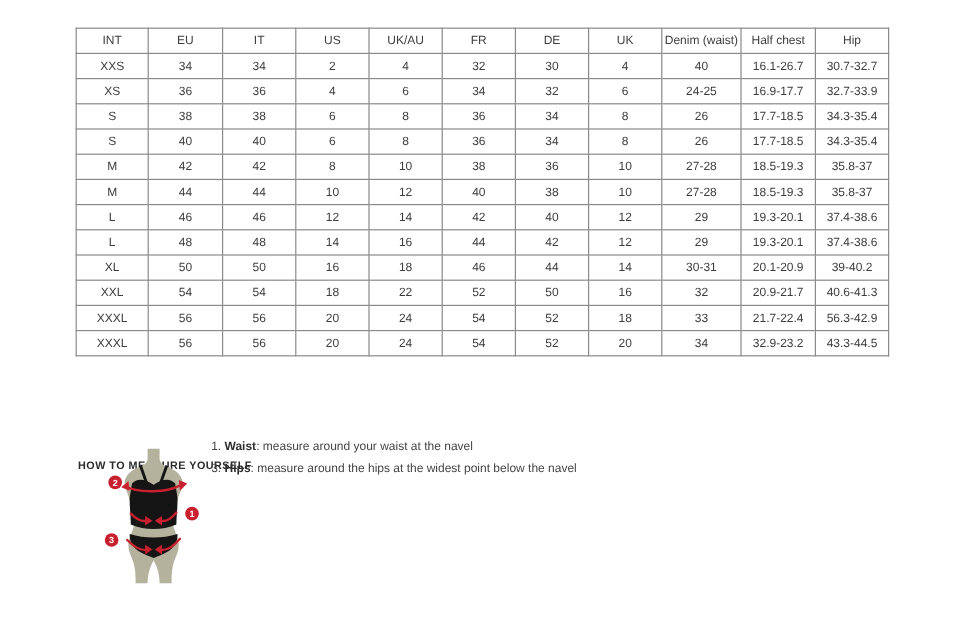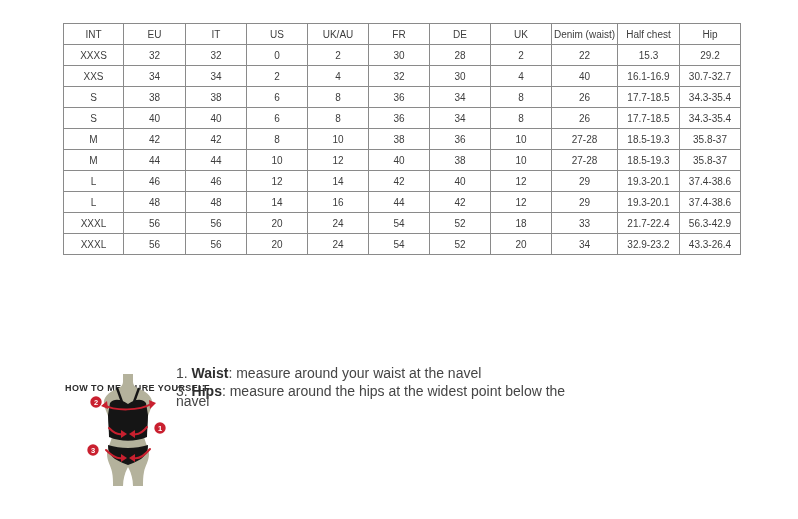--- a/index.html
+++ b/index.html
@@ -38,21 +38,21 @@
   }
   .figure-wrap {
     position:absolute; left:78px; top:371px;
     width:100px; height:121px;
   }
   .steps {
     position:absolute; left:176px; top:368px;
     width:420px;
   }
   .step {
-    font-size:14px;
+    font-size:10px;
     color:#454545;
     margin-bottom:7.5px;
     line-height:10px;
   }
   .step .step-term { font-weight:bold; color:#2e2e2e; }
 </style>
 </head>
 <body>
 
 <div class="table-wrap">
@@ -80,44 +80,44 @@
           <th>FR</th>
           <th>DE</th>
           <th>UK</th>
           <th>Denim (waist)</th>
           <th>Half chest</th>
           <th>Hip</th>
         </tr>
     </thead>
     <tbody id="size-body">
         <tr>
-          <td>XXXS</td>
-          <td>32</td>
-          <td>32</td>
-          <td>0</td>
-          <td>2</td>
-          <td>30</td>
-          <td>28</td>
-          <td>2</td>
-          <td>22</td>
-          <td>15.3</td>
-          <td>29.2</td>
-        </tr>
-        <tr>
           <td>XXS</td>
           <td>34</td>
           <td>34</td>
           <td>2</td>
           <td>4</td>
           <td>32</td>
           <td>30</td>
           <td>4</td>
           <td>40</td>
-          <td>16.1-16.9</td>
+          <td>16.1-26.7</td>
           <td>30.7-32.7</td>
+        </tr>
+        <tr>
+          <td>XS</td>
+          <td>36</td>
+          <td>36</td>
+          <td>4</td>
+          <td>6</td>
+          <td>34</td>
+          <td>32</td>
+          <td>6</td>
+          <td>24-25</td>
+          <td>16.9-17.7</td>
+          <td>32.7-33.9</td>
         </tr>
         <tr>
           <td>S</td>
           <td>38</td>
           <td>38</td>
           <td>6</td>
           <td>8</td>
           <td>36</td>
           <td>34</td>
           <td>8</td>
@@ -184,20 +184,46 @@
           <td>14</td>
           <td>16</td>
           <td>44</td>
           <td>42</td>
           <td>12</td>
           <td>29</td>
           <td>19.3-20.1</td>
           <td>37.4-38.6</td>
         </tr>
         <tr>
+          <td>XL</td>
+          <td>50</td>
+          <td>50</td>
+          <td>16</td>
+          <td>18</td>
+          <td>46</td>
+          <td>44</td>
+          <td>14</td>
+          <td>30-31</td>
+          <td>20.1-20.9</td>
+          <td>39-40.2</td>
+        </tr>
+        <tr>
+          <td>XXL</td>
+          <td>54</td>
+          <td>54</td>
+          <td>18</td>
+          <td>22</td>
+          <td>52</td>
+          <td>50</td>
+          <td>16</td>
+          <td>32</td>
+          <td>20.9-21.7</td>
+          <td>40.6-41.3</td>
+        </tr>
+        <tr>
           <td>XXXL</td>
           <td>56</td>
           <td>56</td>
           <td>20</td>
           <td>24</td>
           <td>54</td>
           <td>52</td>
           <td>18</td>
           <td>33</td>
           <td>21.7-22.4</td>
@@ -207,21 +233,21 @@
           <td>XXXL</td>
           <td>56</td>
           <td>56</td>
           <td>20</td>
           <td>24</td>
           <td>54</td>
           <td>52</td>
           <td>20</td>
           <td>34</td>
           <td>32.9-23.2</td>
-          <td>43.3-26.4</td>
+          <td>43.3-44.5</td>
         </tr>
       </tbody>
   </table>
 </div>
 
 <div class="measure-section">
   <div class="measure-heading">HOW TO MEASURE YOURSELF</div>
 </div>
 
 <div class="figure-wrap">

